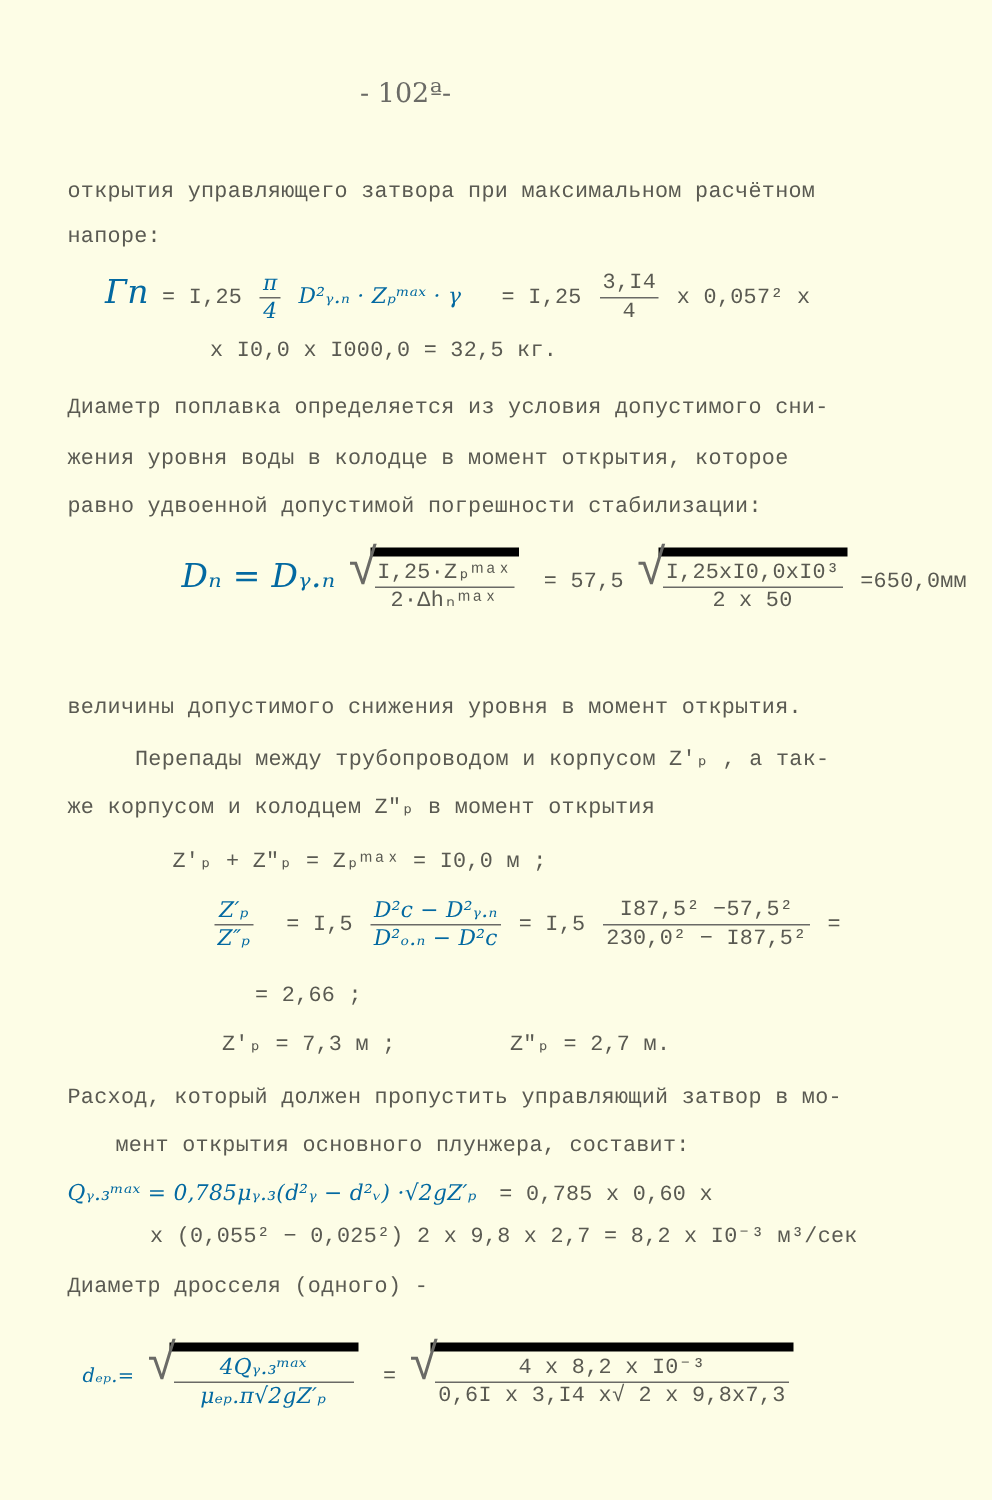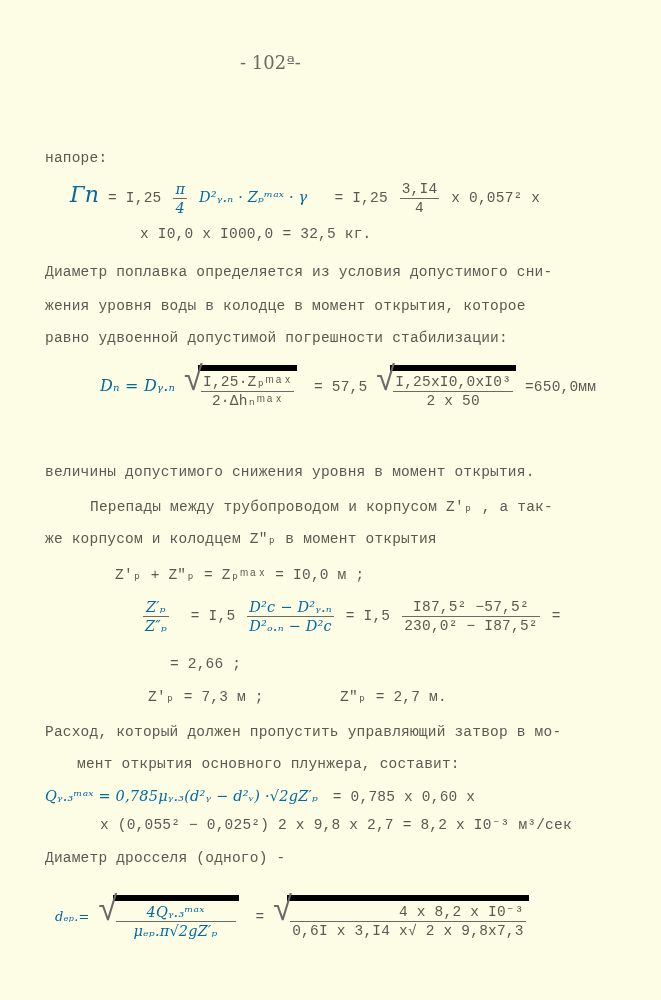--- a/index.html
+++ b/index.html
@@ -21,20 +21,21 @@
   .sqrt::before { content:"\221A"; position:absolute; left:0; top:-4px; font-size:34px; font-family:"DejaVu Sans", sans-serif; font-weight:200; color:#6a6a66; line-height:1; }
   .sqrt .inner { border-top:6px solid #000000; display:inline-block; padding-top:2px; }
 </style>
 </head>
 <body>
 
 <div class="page">
 
   <div class="pageno">- 102ª-</div>
 
+  <div class="line" style="left:45px;top:120px;">открытия управляющего затвора при максимальном расчётном</div>
   <div class="line" style="left:45px;top:150px;">напоре:</div>
 
   <div class="line" style="left:70px;top:180px;">
     <span class="hw" style="font-size:22px;">Гп</span>
     <span>= I,25</span>
     <span class="frac hw">
       <span class="num">π</span>
       <span class="den">4</span>
     </span>
     <span class="hw">D²ᵧ.ₙ · Zₚᵐᵃˣ · γ</span>
@@ -45,21 +46,21 @@
     </span>
     <span>x 0,057² x</span>
   </div>
   <div class="line" style="left:140px;top:226px;">x I0,0 x I000,0 = 32,5 кг.</div>
 
   <div class="line" style="left:45px;top:264px;">Диаметр  поплавка определяется из условия допустимого сни-</div>
   <div class="line" style="left:45px;top:298px;">жения уровня воды в колодце в момент открытия, которое</div>
   <div class="line" style="left:45px;top:330px;">равно удвоенной допустимой погрешности стабилизации:</div>
 
   <div class="line" style="left:100px;top:365px;">
-    <span class="hw" style="font-size:16px;">Dₙ = Dᵧ.ₙ</span>
+    <span class="hw" style="font-size:22px;margin-left:21px;">Dₙ = Dᵧ.ₙ</span>
     <span class="sqrt">
       <span class="inner">
         <span class="frac">
           <span class="num">I,25·Zₚᵐᵃˣ</span>
           <span class="den">2·Δhₙᵐᵃˣ</span>
         </span>
       </span>
     </span>
     <span style="margin-left:8px;">= 57,5</span>
     <span class="sqrt">
@@ -119,20 +120,20 @@
         <span class="frac hw" style="min-width:120px;">
           <span class="num">4Qᵧ.₃ᵐᵃˣ</span>
           <span class="den">μₑₚ.π√2gZ′ₚ</span>
         </span>
       </span>
     </span>
     <span style="margin-left:8px;">=</span>
     <span class="sqrt">
       <span class="inner">
         <span class="frac">
-          <span class="num" style="text-align:right;">4 x 8,2 x I0⁻³</span>
+          <span class="num" style="text-align:center;">4 x 8,2 x I0⁻³</span>
           <span class="den">0,6I x 3,I4 x√ 2 x 9,8x7,3</span>
         </span>
       </span>
     </span>
   </div>
 
 </div>
 
 </body></html>

